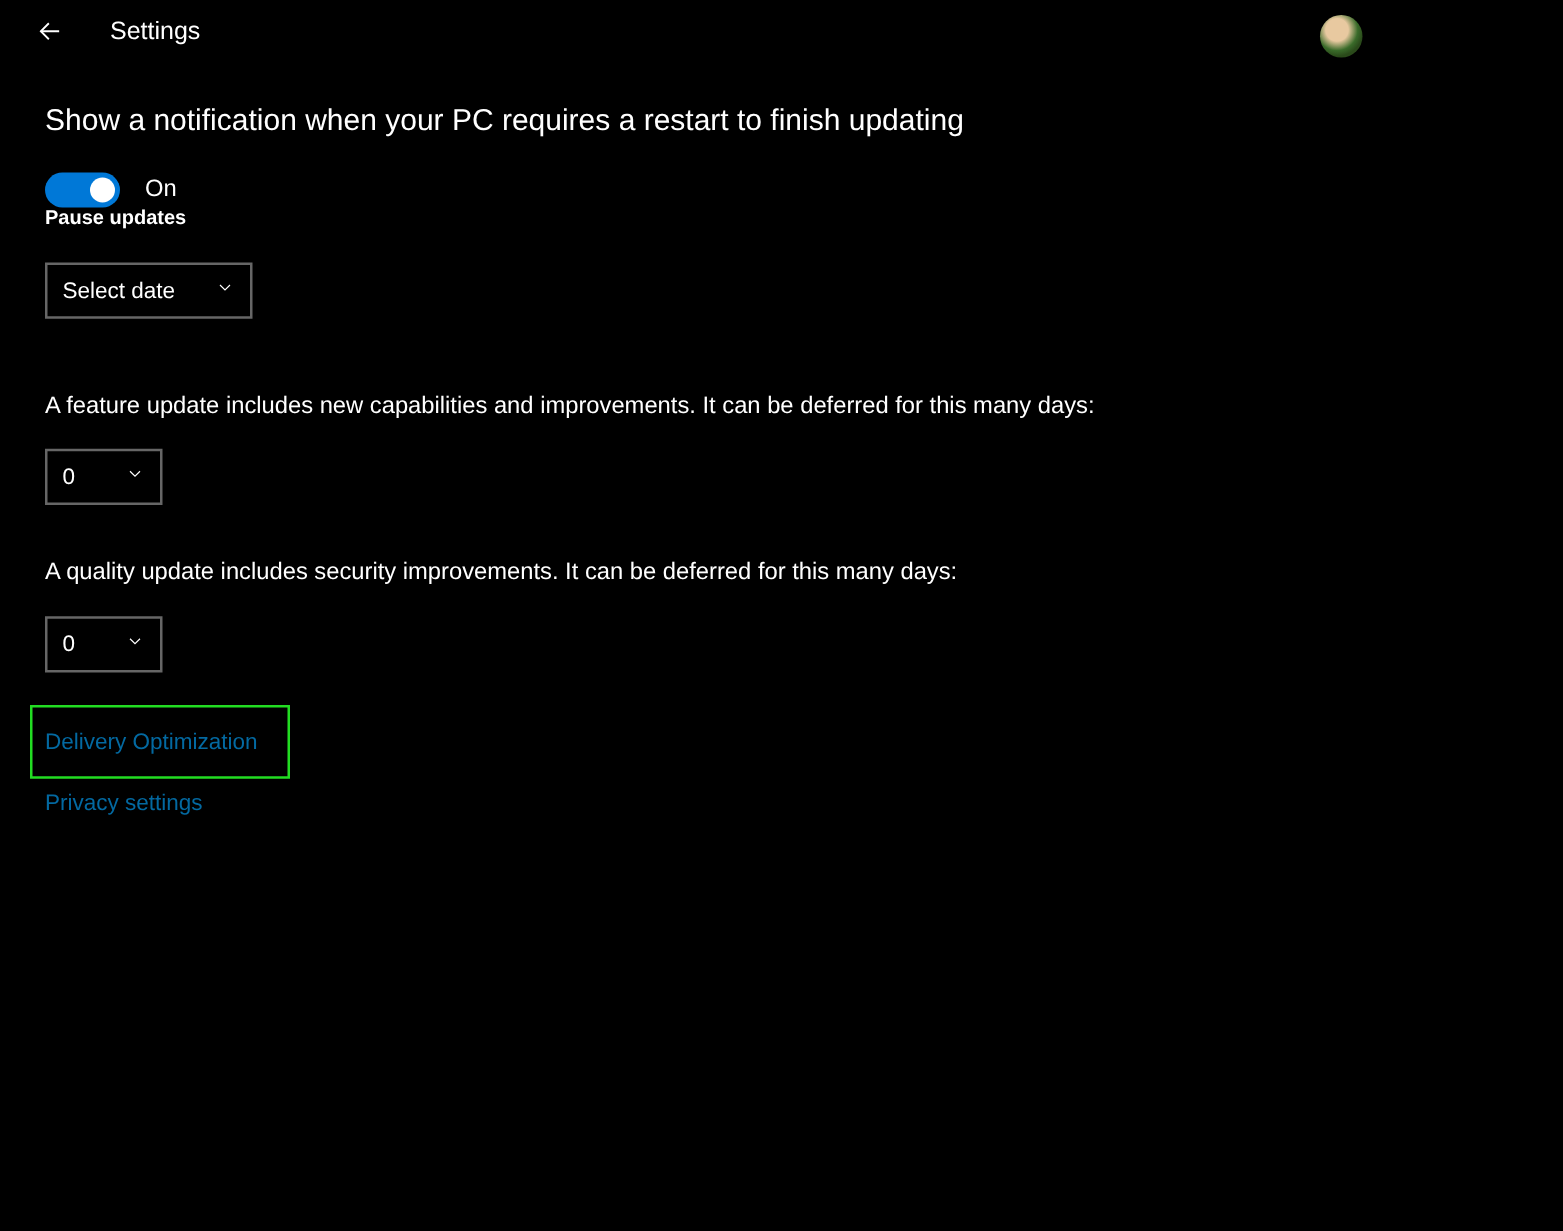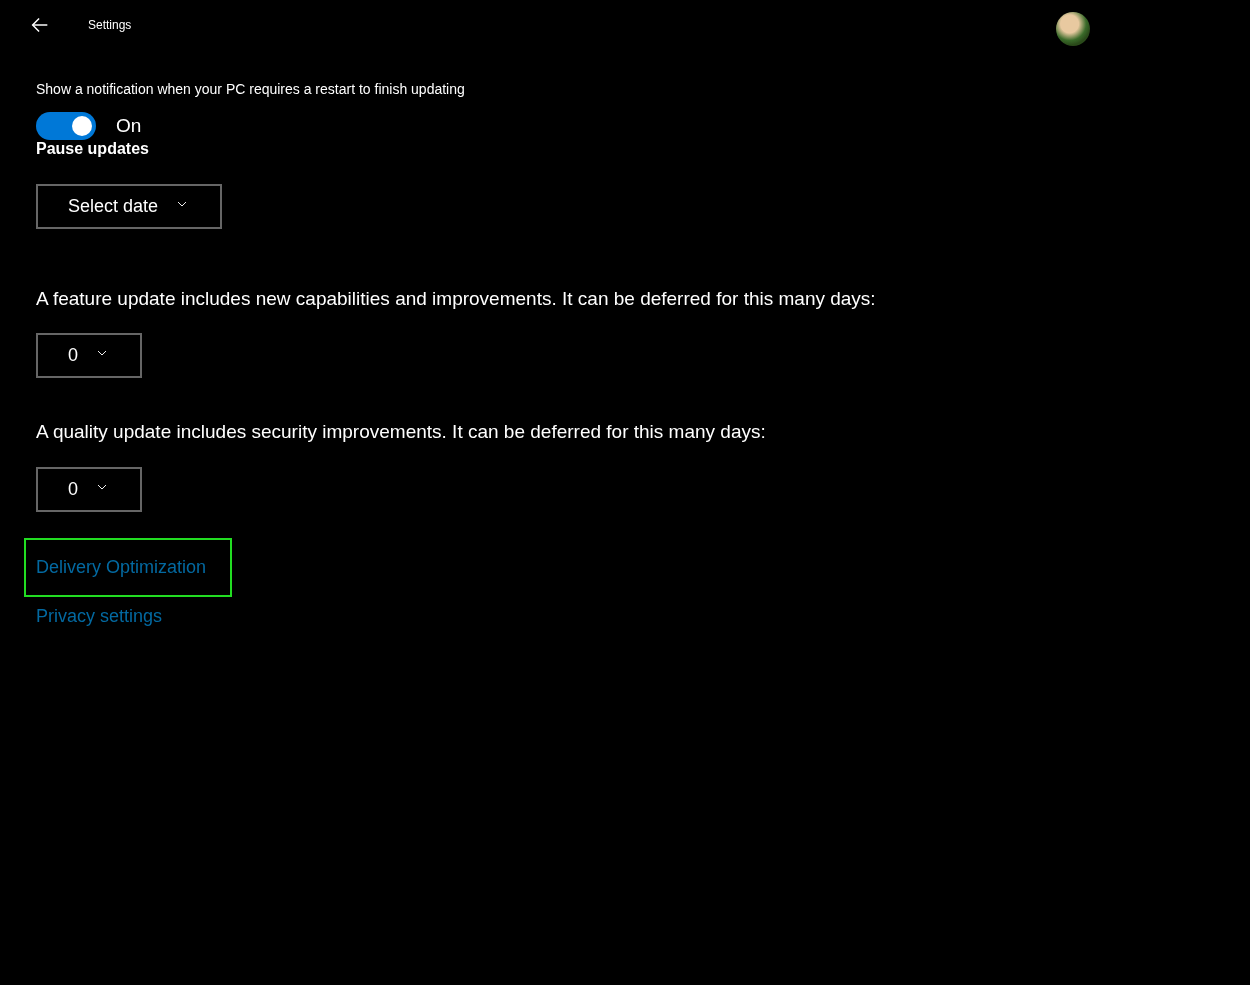--- a/index.html
+++ b/index.html
@@ -21,21 +21,21 @@
     .back-arrow {
       width: 40px;
       height: 40px;
       display: flex;
       align-items: center;
       justify-content: center;
       cursor: pointer;
     }
     .back-arrow svg { stroke: #fff; }
     .app-title {
-      font-size: 12px;
+      font-size: 20px;
       margin-left: 28px;
       font-weight: 400;
       color: #fff;
     }
     .avatar {
       position: absolute;
       right: 160px;
       top: 12px;
       width: 34px;
       height: 34px;
@@ -55,23 +55,23 @@
       width: 28px;
       height: 28px;
       cursor: pointer;
     }
     .home-icon svg { stroke: #fff; fill: none; stroke-width: 1.8; }
     .page-title {
       font-size: 40px;
       font-weight: 600;
     }
     .setting-label {
-      font-size: 14px;
+      font-size: 24px;
       line-height: 1.4;
-      margin-bottom: 12px;
+      margin-bottom: 24px;
     }
     .toggle-row {
       display: flex;
       align-items: center;
       gap: 20px;
     }
     .toggle {
       width: 60px;
       height: 28px;
       border-radius: 14px;
@@ -104,21 +104,21 @@
       font-size: 18px;
       margin-bottom: 10px;
     }
     .dropdown {
       display: inline-flex;
       align-items: center;
       justify-content: space-between;
       border: 2px solid #666;
       background: #000;
       color: #fff;
-      padding: 10px 30px;
+      padding: 10px 12px;
       cursor: pointer;
       min-width: 94px;
       font-size: 18px;
     }
     .dropdown.wide { min-width: 166px; }
     .chevron {
       margin-left: 16px;
     }
     .chevron svg { stroke: #fff; fill: none; stroke-width: 1.4; }
     .section-gap { margin-bottom: 56px; }

